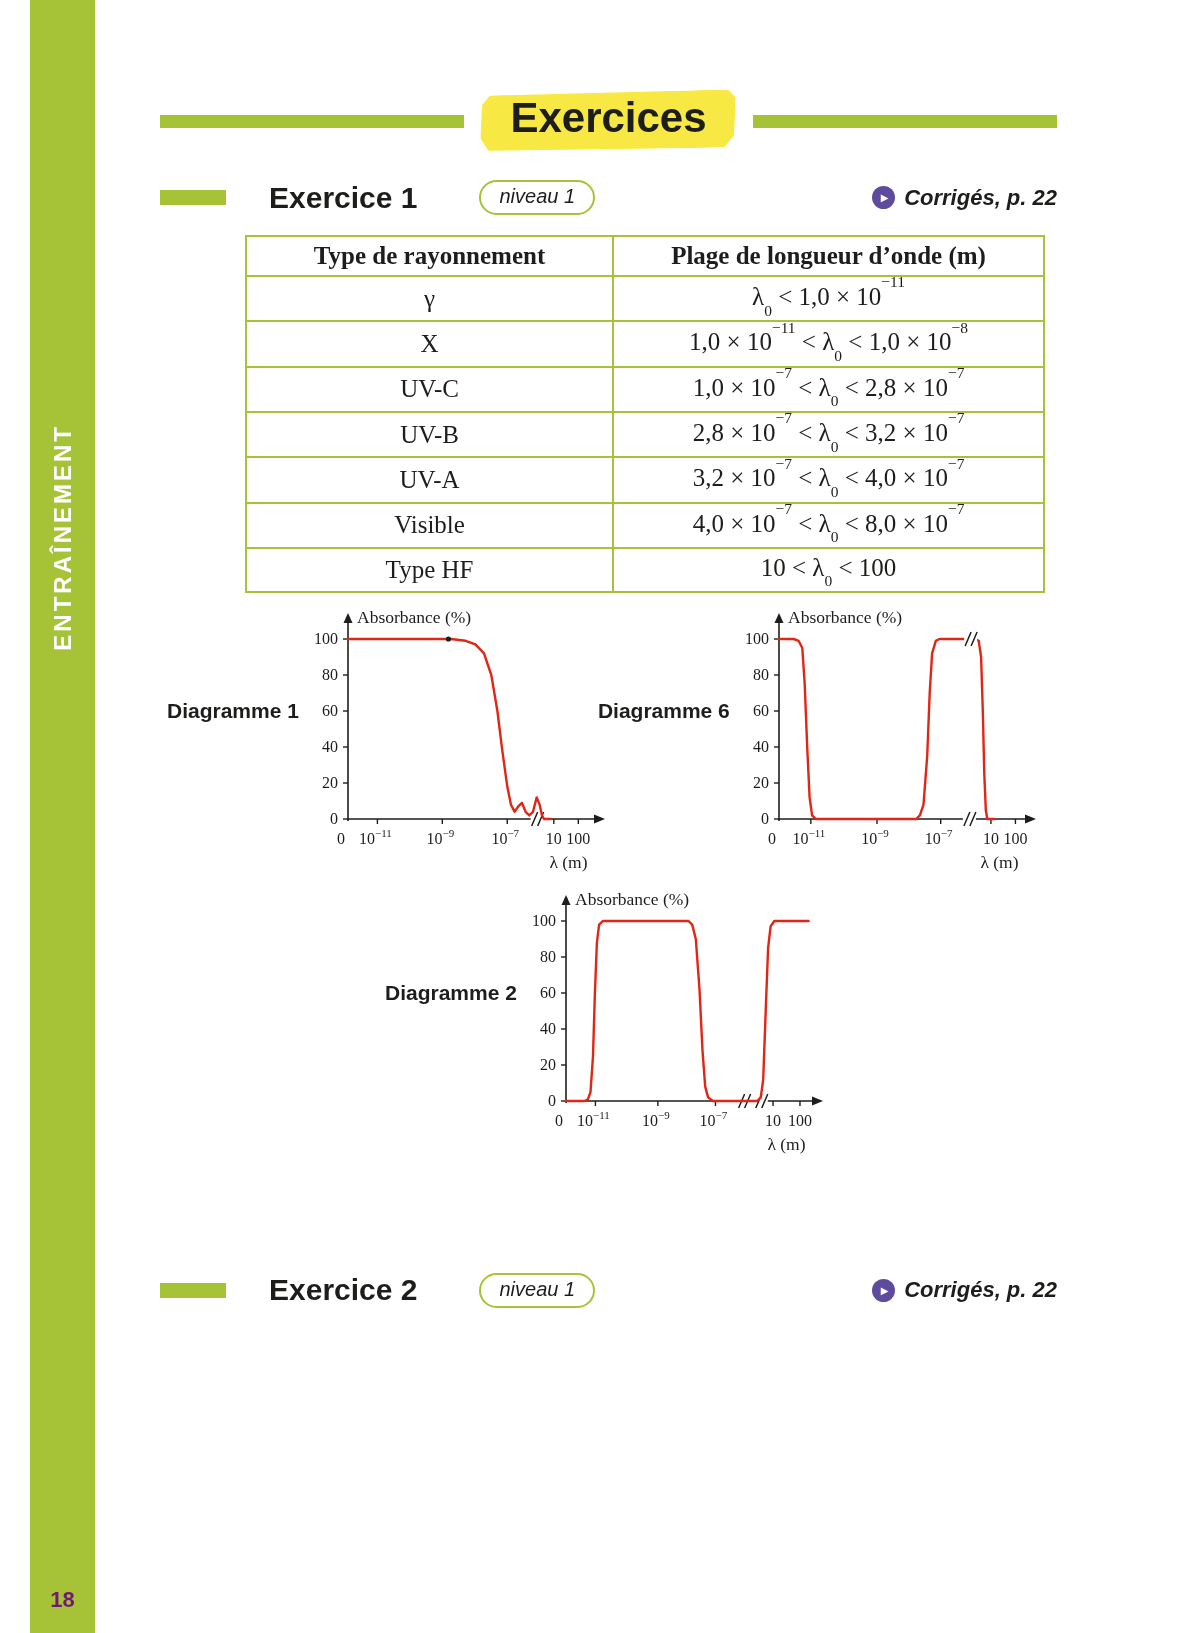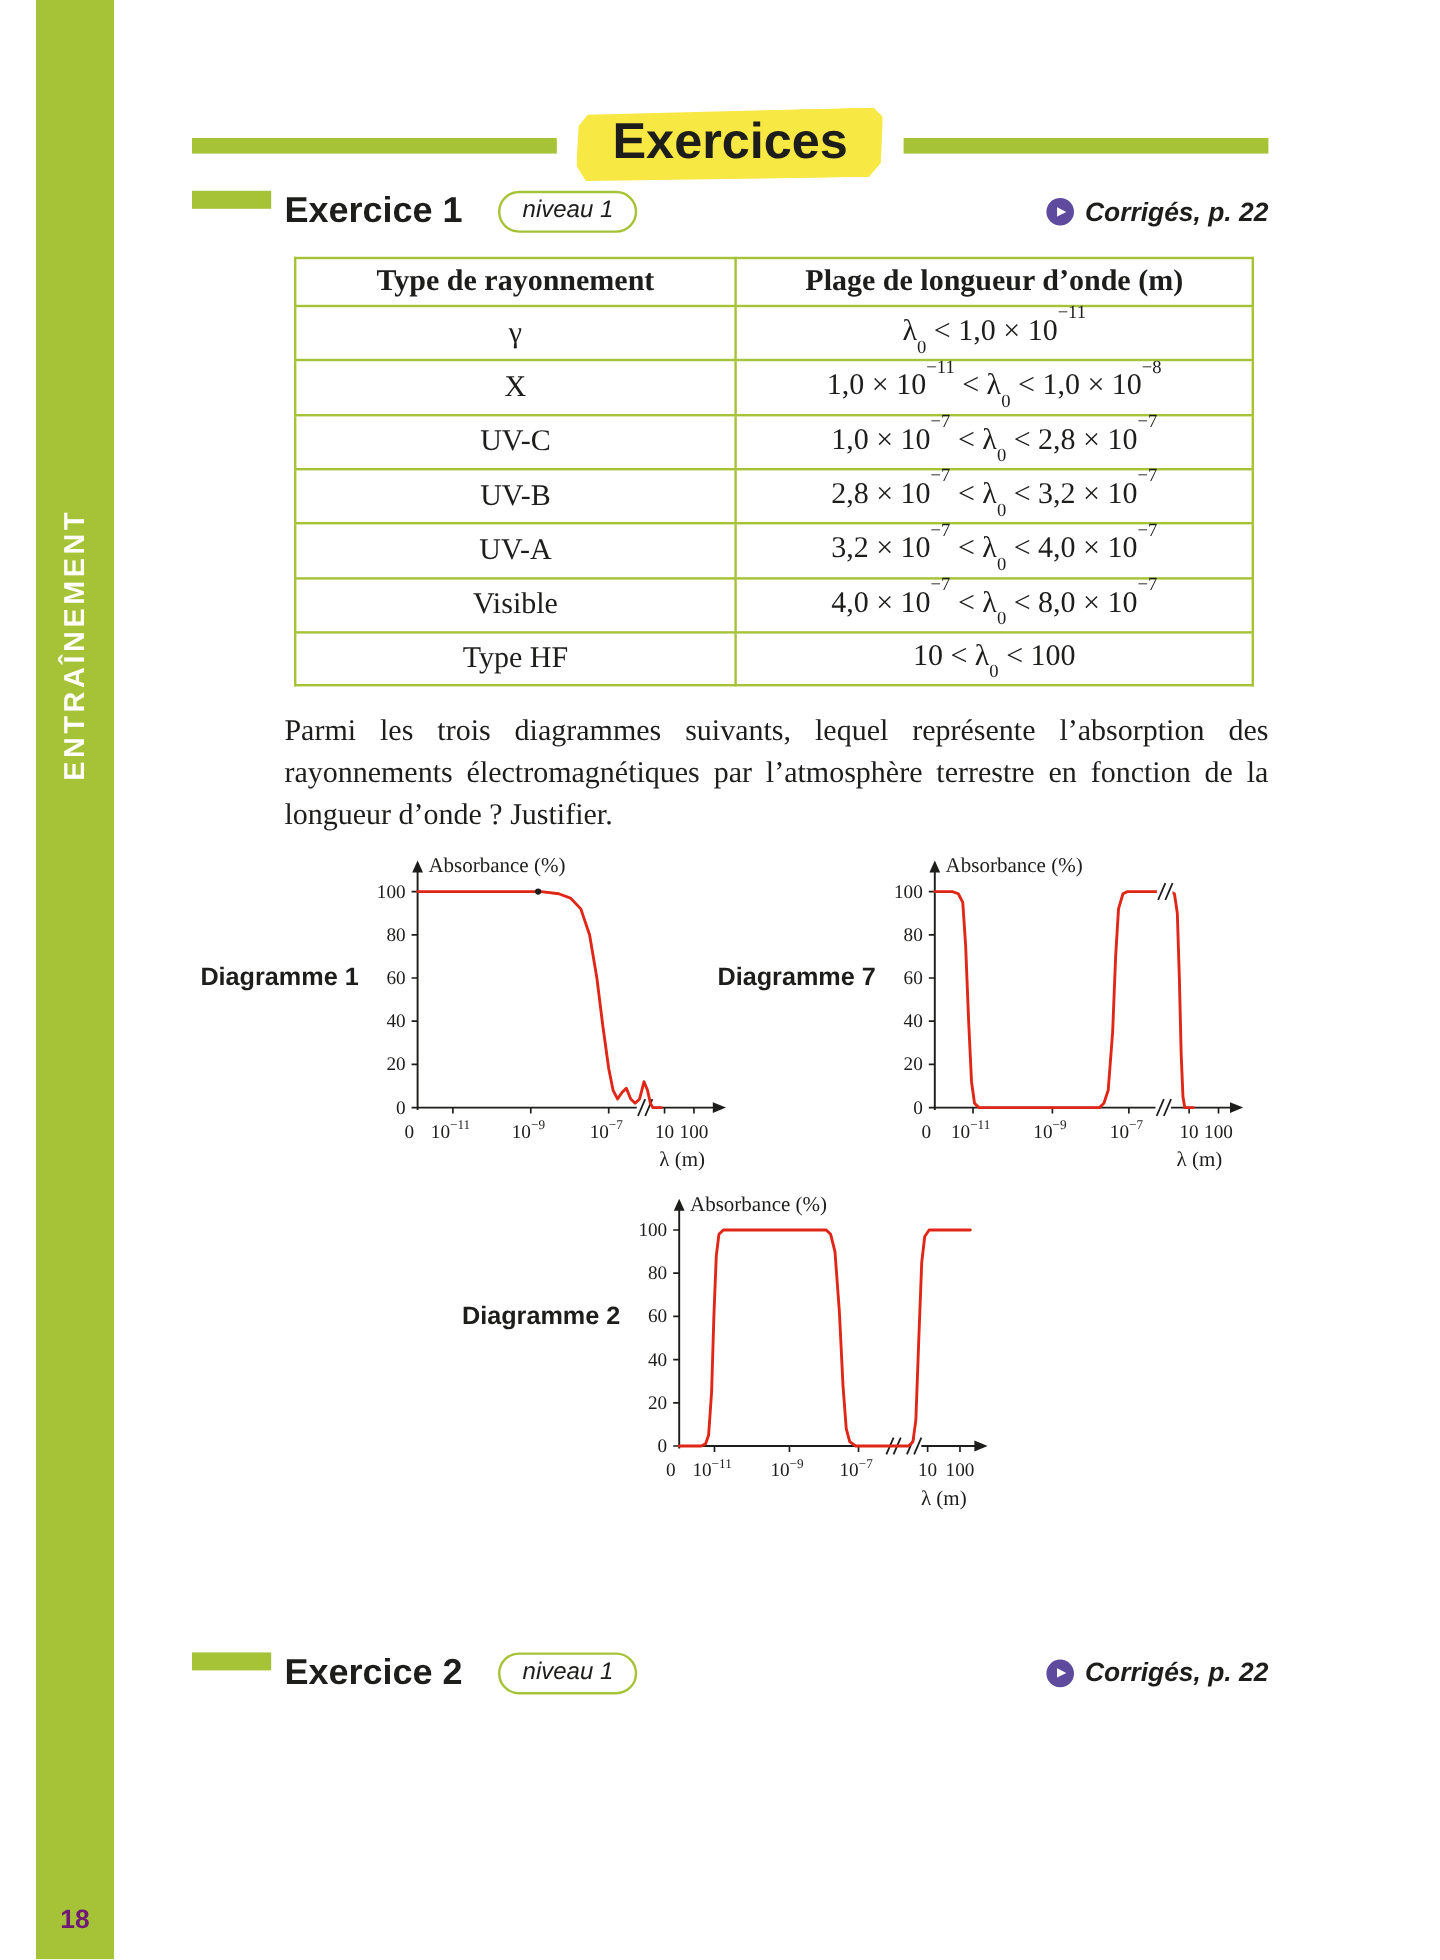--- a/index.html
+++ b/index.html
@@ -26,21 +26,21 @@
   
   .exercises-header{display:flex;align-items:center;margin:92px 0 0 -77px;width:897px;}
   .header-bar{flex:1;height:13px;background:var(--green);}
   .header-title-wrap{position:relative;margin:0 16px;padding:2px 30px 8px;}
   .highlight{position:absolute;inset:0;background:var(--yellow);transform:rotate(-1.2deg);
         clip-path:polygon(1% 18%,4% 2%,97% 0%,100% 14%,99% 80%,95% 100%,3% 97%,0% 75%);}
   .header-title-text{position:relative;font-family:"Liberation Sans",sans-serif;
         font-weight:bold;font-size:42px;color:var(--ink);}
 
   
-  .ex-head{display:flex;margin:9px 0 0 -77px;width:897px;}
+  .ex-head{display:flex;align-items:center;margin:30px 0 0 -77px;width:897px;gap:32px;}
   .ex-bar{width:66px;height:15px;background:var(--green);margin-right:11px;flex:none;}
   .ex-title{font-family:"Liberation Sans",sans-serif;font-weight:bold;font-size:30px;}
   .level-pill{margin-left:30px;border:2.5px solid var(--green);border-radius:18px;
         padding:3px 18px 5px;font-family:"Liberation Sans",sans-serif;font-style:italic;font-size:20px;}
   .corriges{margin-left:auto;display:flex;align-items:center;gap:9px;cursor:pointer;}
   .corriges-icon{width:23px;height:23px;border-radius:50%;background:var(--purple);color:#fff;
         display:flex;align-items:center;justify-content:center;font-size:10px;
         font-family:"DejaVu Sans",sans-serif;padding-left:2px;flex:none;}
   .corriges-text{font-family:"Liberation Sans",sans-serif;font-style:italic;font-weight:bold;font-size:22px;}
 
@@ -136,21 +136,20 @@
             <td>Visible</td>
             <td>4,0 × 10<sup>−7</sup> &lt; λ<sub>0</sub> &lt; 8,0 × 10<sup>−7</sup></td>
           </tr>
           <tr>
             <td>Type HF</td>
             <td>10 &lt; λ<sub>0</sub> &lt; 100</td>
           </tr>
         </tbody>
     </table>
 
-    <p class="para question">Parmi les trois diagrammes suivants, lequel représente l’absorption des rayonnements électromagnétiques par l’atmosphère terrestre en fonction de la longueur d’onde ? Justifier.</p>
 
     <div class="charts">
       <div class="charts-row">
         <div class="chart-group">
           <div class="chart-label">Diagramme 1</div>
           <div class="chart-mount">
               <svg width="310" height="272" style="font-family: &quot;Liberation Serif&quot;, &quot;DejaVu Serif&quot;, serif;">
                 <line x1="46" y1="220" x2="46" y2="20" stroke="#1d1d1b" stroke-width="1.6"></line>
                 <polygon points="46,12 41.5,22 50.5,22" fill="#1d1d1b"></polygon>
                 <line x1="46" y1="218" x2="294" y2="218" stroke="#1d1d1b" stroke-width="1.6"></line>
@@ -182,21 +181,21 @@
                 <text x="251.79999999999998" y="243" text-anchor="middle" font-size="16" fill="#1d1d1b"><tspan>10</tspan></text>
                 <line x1="276.29999999999995" y1="218" x2="276.29999999999995" y2="223" stroke="#1d1d1b" stroke-width="1.4"></line>
                 <text x="276.29999999999995" y="243" text-anchor="middle" font-size="16" fill="#1d1d1b"><tspan>100</tspan></text>
                 <text x="266.5" y="267" text-anchor="middle" font-size="17.5" fill="#1d1d1b">λ (m)</text>
                 <path d="M46.0 38.0 L148.9 38.0 L163.6 39.8 L173.4 43.4 L182.0 52.4 L189.3 74.0 L195.4 110.0 L200.3 149.6 L205.3 185.6 L208.9 203.6 L212.6 210.8 L216.3 205.4 L219.9 201.8 L223.6 210.8 L227.3 214.4 L231.0 210.8 L234.7 196.4 L237.6 203.6 L240.0 214.4 L242.0 218.0 L249.3 218.0" fill="none" stroke="#e02616" stroke-width="2.4" stroke-linejoin="round" stroke-linecap="round"></path>
                 <circle cx="146.45" cy="38" r="2.6" fill="#1d1d1b"></circle>
               </svg>
             </div>
         </div>
         <div class="chart-group g2">
-          <div class="chart-label">Diagramme 7</div>
+          <div class="chart-label">Diagramme 6</div>
           <div class="chart-mount">
               <svg width="310" height="272" style="font-family: &quot;Liberation Serif&quot;, &quot;DejaVu Serif&quot;, serif;">
                 <line x1="46" y1="220" x2="46" y2="20" stroke="#1d1d1b" stroke-width="1.6"></line>
                 <polygon points="46,12 41.5,22 50.5,22" fill="#1d1d1b"></polygon>
                 <line x1="46" y1="218" x2="294" y2="218" stroke="#1d1d1b" stroke-width="1.6"></line>
                 <polygon points="303,218 292,213.5 292,222.5" fill="#1d1d1b"></polygon>
                 <text x="55" y="22" font-size="17.5" fill="#1d1d1b">Absorbance (%)</text>
                 <line x1="41" y1="218" x2="46" y2="218" stroke="#1d1d1b" stroke-width="1.4"></line>
                 <text x="36" y="223" text-anchor="end" font-size="16" fill="#1d1d1b">0</text>
                 <line x1="41" y1="182" x2="46" y2="182" stroke="#1d1d1b" stroke-width="1.4"></line>

